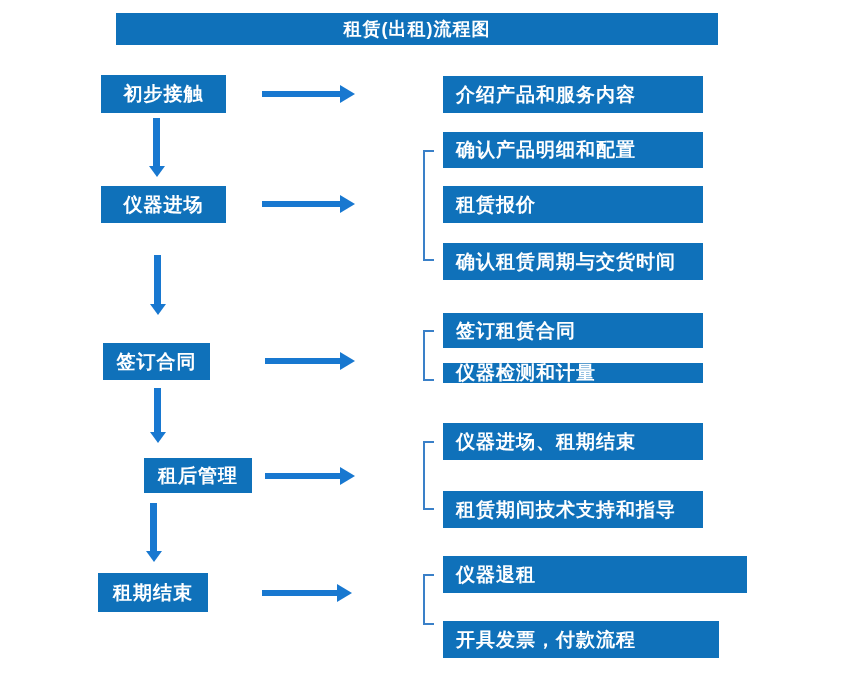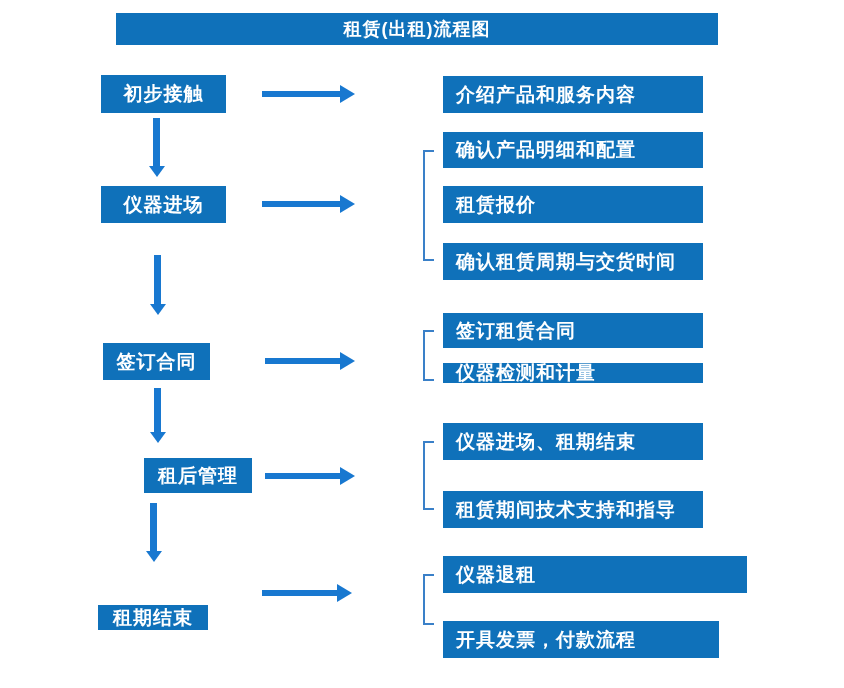--- a/index.html
+++ b/index.html
@@ -80,21 +80,21 @@
 <body>
 
 <div class="canvas">
 
   <div class="titlebar" style="left:101px; top:13px; width:602px; height:32px;">租赁(出租)流程图</div>
 
   <div class="box center" style="left:101px; top:75px;  width:125px; height:38px;">初步接触</div>
   <div class="box center" style="left:101px; top:186px; width:125px; height:37px;">仪器进场</div>
   <div class="box center" style="left:103px; top:343px; width:107px; height:37px;">签订合同</div>
   <div class="box center" style="left:100px; top:458px; width:108px; height:35px;margin-left:44px;">租后管理</div>
-  <div class="box center" style="left:98px;  top:605px; width:110px; height:25px;">租期结束</div>
+  <div class="box center" style="left:98px;  top:573px; width:110px; height:39px;">租期结束</div>
 
   <div class="varrow" style="left:153px; top:118px; height:48px;"></div>
   <div class="varrow" style="left:154px; top:255px; height:49px;"></div>
   <div class="varrow" style="left:154px; top:388px; height:44px;"></div>
   <div class="varrow" style="left:150px; top:503px; height:48px;"></div>
 
   <div class="harrow" style="left:262px; top:91px;  width:78px;"></div>
   <div class="harrow" style="left:262px; top:201px; width:78px;"></div>
   <div class="harrow" style="left:265px; top:358px; width:75px;"></div>
   <div class="harrow" style="left:265px; top:473px; width:75px;"></div>

